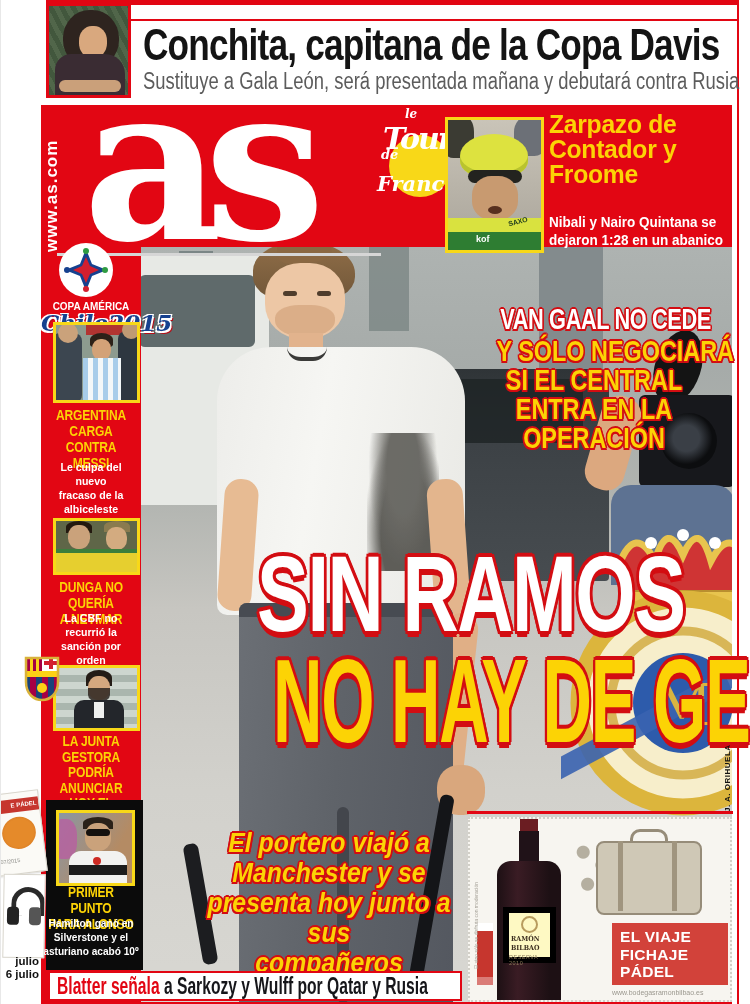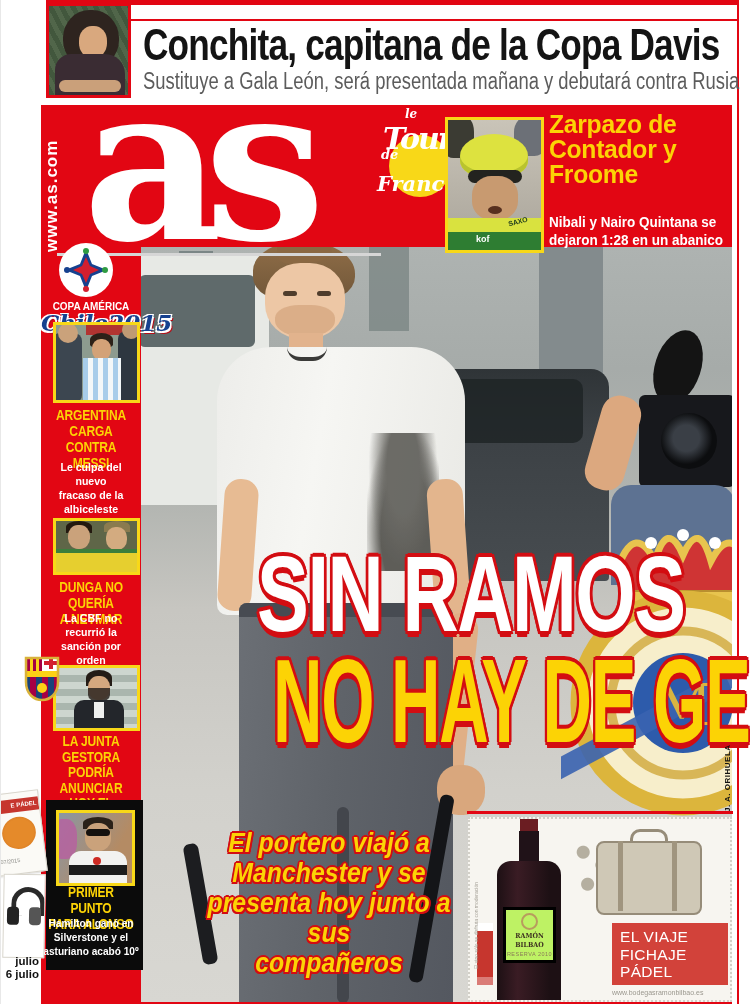--- a/index.html
+++ b/index.html
@@ -180,27 +180,27 @@
  radial-gradient(circle at 30% 30%,#b5afa0 0 6px,transparent 7px),
  radial-gradient(circle at 70% 50%,#b5afa0 0 5px,transparent 6px),
  radial-gradient(circle at 40% 80%,#b5afa0 0 6px,transparent 7px)}
 .ad-suith{left:160px;top:10px;width:32px;height:16px;border:3px solid #968c79;border-radius:10px 10px 0 0}
 .ad-suit{left:126px;top:22px;width:102px;height:70px;background:#cfc8b6;border:2px solid #968c79;border-radius:8px}
 .ad-strap{width:5px;height:70px;background:#a0957f;top:22px}
 .ad-capsule{left:50px;top:0px;width:18px;height:14px;background:#6b1d22}
 .ad-neck{left:49px;top:12px;width:20px;height:34px;background:#201218}
 .ad-bottle{left:27px;top:42px;width:64px;height:141px;border-radius:14px 14px 2px 2px;
  background:linear-gradient(90deg,#1d1014 0,#3a1c24 32%,#1d1014 82%)}
-.ad-label{left:33px;top:88px;width:53px;height:56px;background:#bef264;border:3px solid #000000;text-align:center;box-sizing:border-box}
+.ad-label{left:33px;top:88px;width:53px;height:56px;background:#fef9c3;border:6px solid #000000;box-sizing:border-box}
 .ad-ring{width:13px;height:13px;border:2px solid #b89c5e;border-radius:50%;margin:3px auto 1px}
 .ad-brand{font-family:"DejaVu Serif",serif;font-size:7px;font-weight:bold;color:#3d3021;transform:scaleX(.9)}
 .ad-res{font-size:5.5px;color:#8a7a58;margin-top:2px;letter-spacing:.5px}
 .ad-tag{left:7px;top:104px;width:16px;height:62px;background:#c6362e;
  box-shadow:inset 0 8px 0 #fff,inset 0 -8px 0 rgba(255,255,255,.35)}
-.ad-redbox{left:142px;top:104px;width:116px;height:62px;background:#d2423a;color:#fff;font-weight:normal;
+.ad-redbox{left:142px;top:104px;width:116px;height:62px;background:#d2423a;color:#fff;font-weight:bold;
  font-size:15.5px;line-height:17.5px;padding:5px 0 0 8px;box-sizing:border-box;letter-spacing:.3px}
 .ad-url{left:142px;top:170px;font-size:7px;color:#9b988f}
 .ad-note{left:3px;top:150px;width:120px;transform:rotate(-90deg);transform-origin:0 0;font-size:5px;color:#a8a49a}
 
 
 .stamp1{left:-8px;top:792px;width:48px;height:80px;background:#fbfaf6;border:1px solid #d8d5cc;
  transform:rotate(-7deg);box-shadow:0 1px 2px rgba(0,0,0,.15);overflow:hidden}
 .st1-band{position:absolute;left:0;top:6px;width:100%;height:13px;background:#c6362e;color:#fff;font-size:6px;
  font-weight:bold;text-align:right;padding:3px 2px 0 0;box-sizing:border-box}
 .st1-racket{position:absolute;left:8px;top:24px;width:34px;height:32px;border-radius:50%;
@@ -417,20 +417,27 @@
   <div class="a sb-h" style="top:884px;width:104px;left:38px">
     <span class="l">PRIMER PUNTO</span>
     <span class="l">PARA ALONSO</span>
   </div>
   <div class="a sb-s" style="top:916px;width:104px;left:38px;font-size:11px">
     <span class="l">Hamilton ganó en</span>
     <span class="l">Silverstone y el</span>
     <span class="l">asturiano acabó 10º</span>
   </div>
 
+  <div class="a vangaal">
+    <span class="vg1 out2">VAN GAAL NO CEDE</span>
+    <span class="vg2 out2">Y SÓLO NEGOCIARÁ</span>
+    <span class="vg2 out2">SI EL CENTRAL</span>
+    <span class="vg2 out2">ENTRA EN LA</span>
+    <span class="vg2 out2">OPERACIÓN</span>
+  </div>
   <div class="a h1line h1a out4">SIN RAMOS</div>
   <div class="a h1line h1b out4">NO HAY DE GEA</div>
   <div class="a deck out2">
     <span class="l">El portero viajó a</span>
     <span class="l">Manchester y se</span>
     <span class="l">presenta hoy junto a sus</span>
     <span class="l">compañeros</span>
   </div>
   <div class="a credit">J. A. ORIHUELA</div>
 
@@ -452,20 +459,23 @@
     <div class="ad-tag"></div>
     <div class="ad-redbox">
       <span class="l">EL VIAJE</span>
       <span class="l">FICHAJE</span>
       <span class="l">PÁDEL</span>
     </div>
     <div class="ad-url">www.bodegasramonbilbao.es</div>
     <div class="ad-note">El vino sólo se disfruta con moderación</div>
   </div>
 
+  <div class="a blatter">
+    <span class="bl-in"><span class="bl-lead">Blatter señala</span><span class="bl-rest"> a Sarkozy y Wulff por Qatar y Rusia</span></span>
+  </div>
 
   <div class="a stamp1">
     <div class="st1-band">E PÁDEL</div>
     <div class="st1-racket"></div>
     <div class="st1-date">07/2015</div>
   </div>
   <div class="a stamp2">
     <div class="st2-arc"></div>
     <div class="st2-cup1"></div>
     <div class="st2-cup2"></div>

